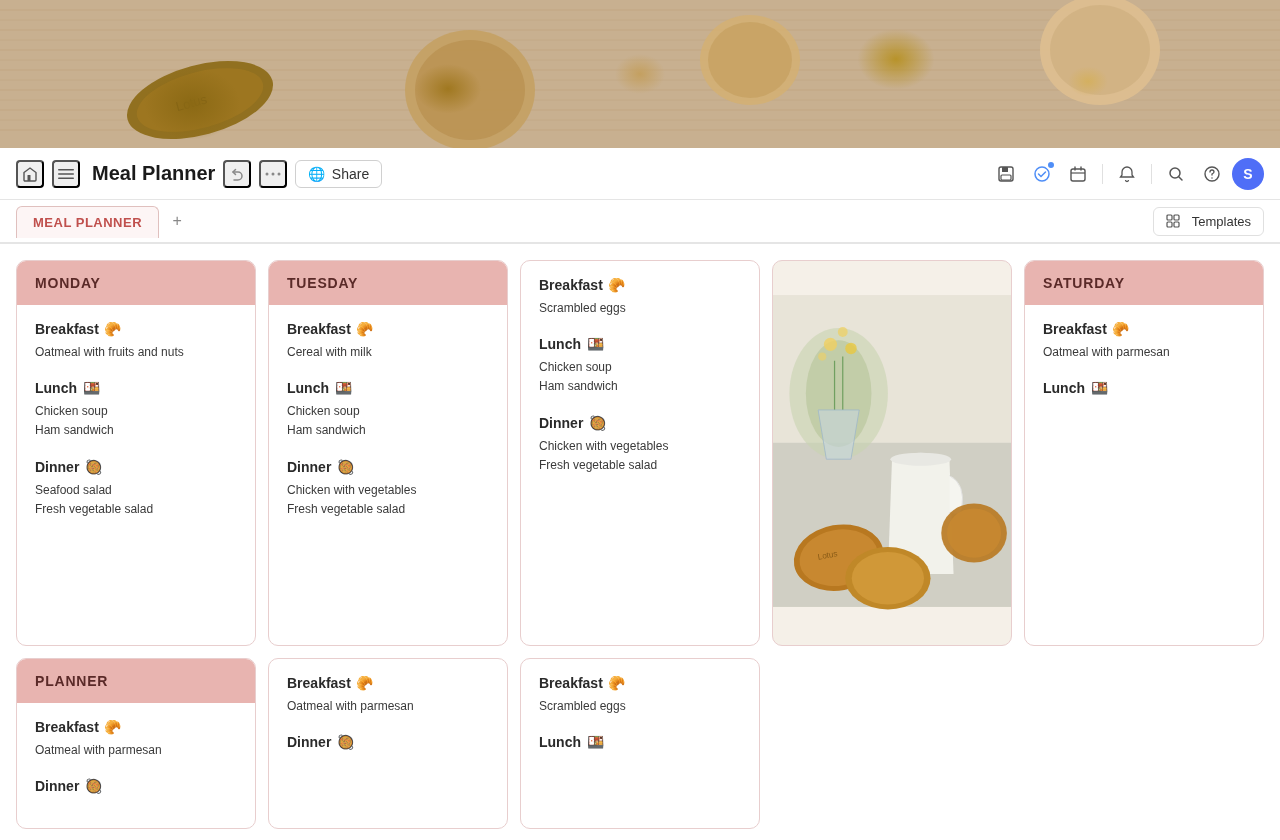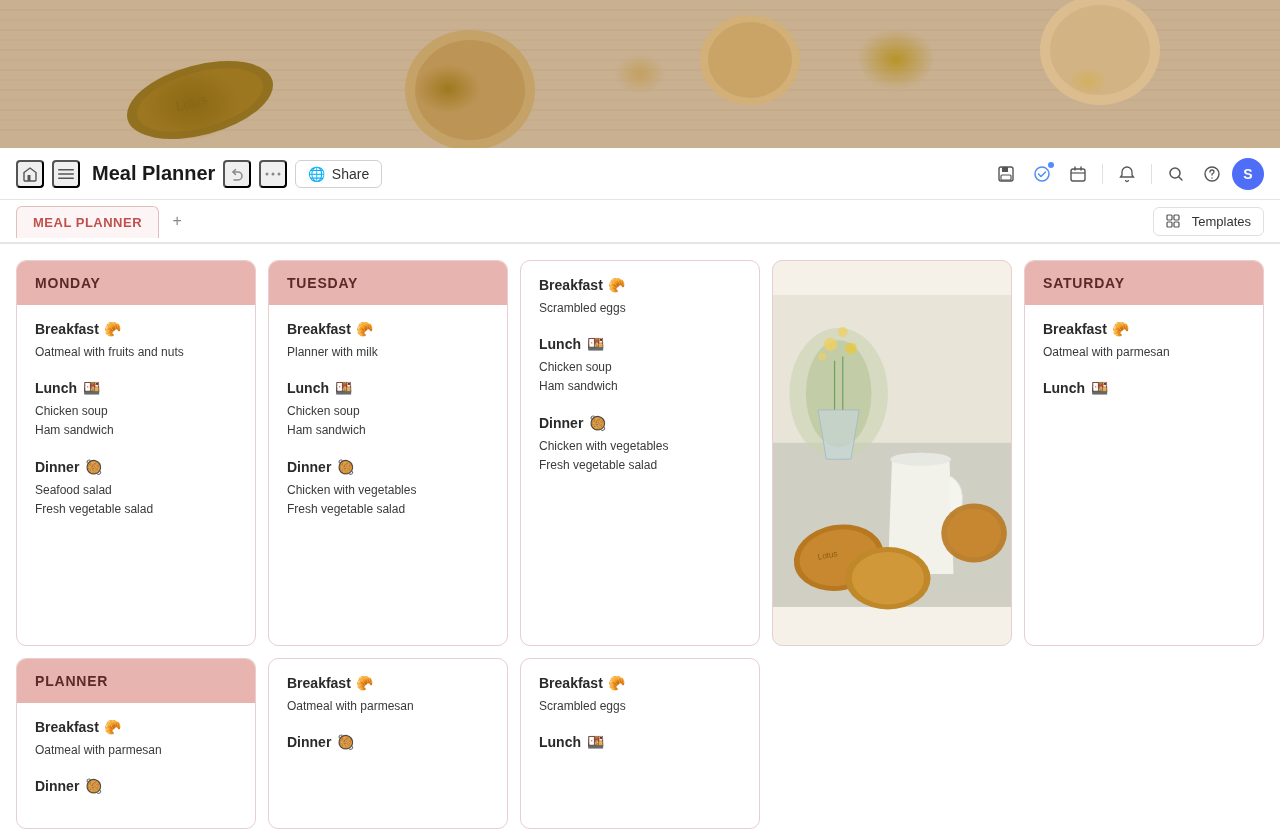--- a/index.html
+++ b/index.html
@@ -376,21 +376,21 @@
     <div class="day-card">
       <div class="day-header">
         <span>TUESDAY</span>
       </div>
       <div class="day-body">
         <div class="meal-section">
           <div class="meal-type">
             <span>Breakfast</span>
             <span>🥐</span>
           </div>
-          <div class="meal-item">Planner with milk</div>
+          <div class="meal-item">Cereal with milk</div>
         </div>
         <div class="meal-section">
           <div class="meal-type">
             <span>Lunch</span>
             <span>🍱</span>
           </div>
           <div class="meal-item">Chicken soup</div>
           <div class="meal-item">Ham sandwich</div>
         </div>
         <div class="meal-section">

